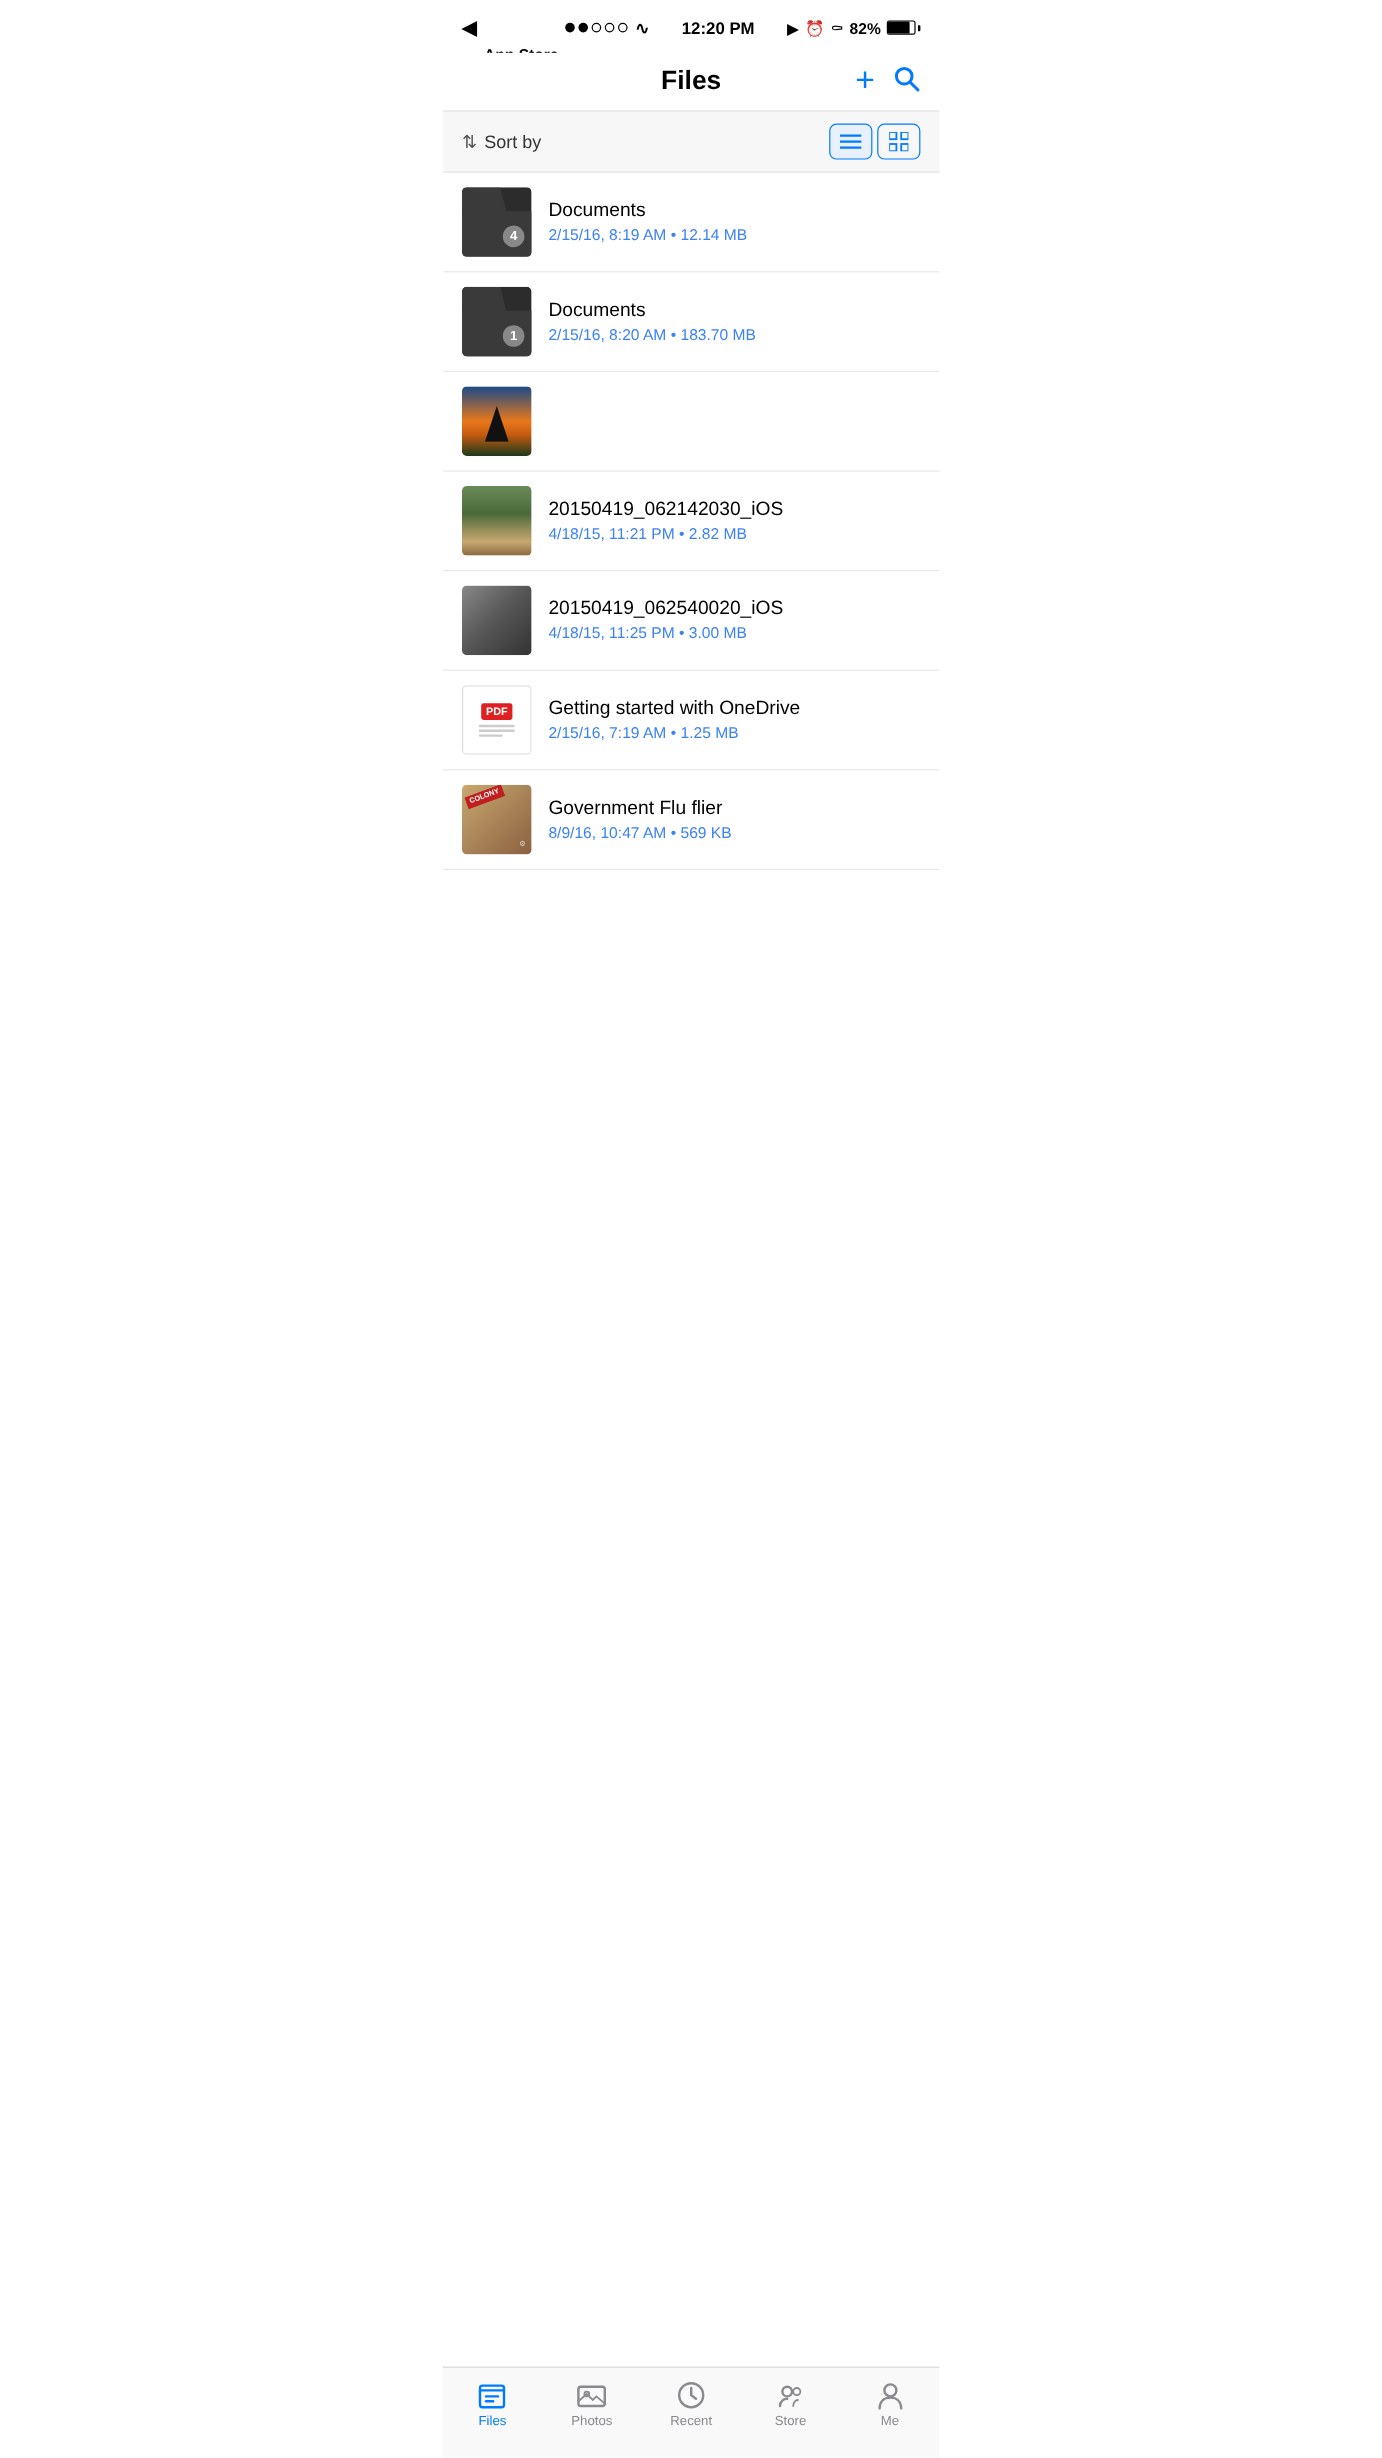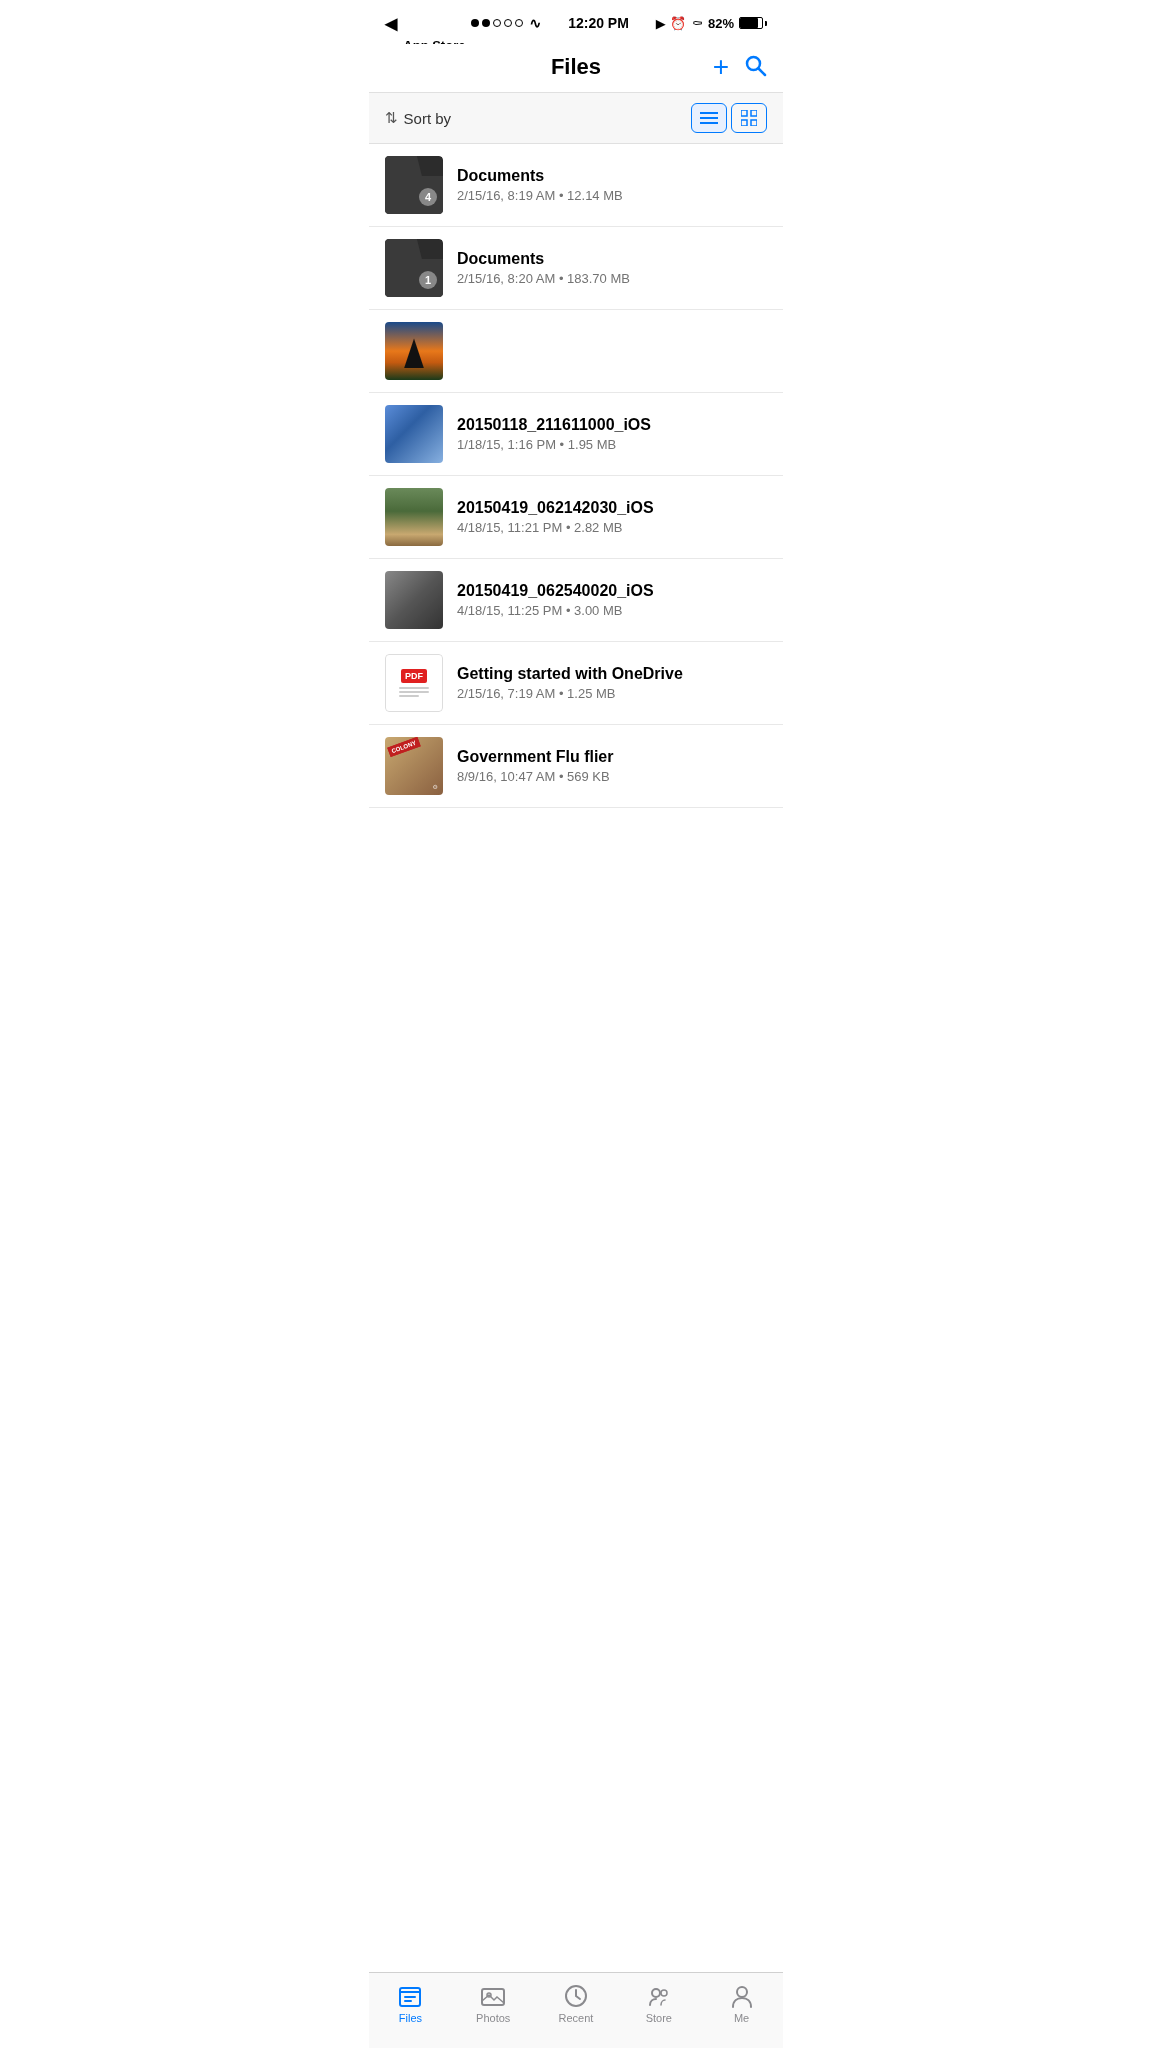--- a/index.html
+++ b/index.html
@@ -181,25 +181,25 @@
     .govt-stamp {
       position: absolute; top: 5px; left: 3px;
       background: #c02020; color: #fff;
       font-size: 6px; font-weight: 700;
       padding: 1px 2px; transform: rotate(-20deg);
       border: 1px solid #c02020;
     }
 
     .file-info { flex: 1; min-width: 0; }
     .file-name {
-      font-size: 16px; font-weight: 700; color: #000;
+      font-size: 16px; font-weight: 400; color: #000;
       white-space: nowrap; overflow: hidden; text-overflow: ellipsis;
       margin-bottom: 3px;
     }
-    .file-meta { font-size: 13px; color: #737373; }
+    .file-meta { font-size: 13px; color: #3b82f6; }
 
     
     .tab-bar {
       position: fixed; bottom: 0; left: 50%; transform: translateX(-50%);
       width: 414px;
       display: flex;
       background: rgba(249,249,249,0.95);
       border-top: 1px solid #d0d0d0;
       padding: 6px 0 20px;
     }
@@ -319,29 +319,20 @@
   </div>
 
   <div class="file-item">
     <div class="file-thumb">
       <div class="sunset-thumb">
         <div class="sunset-silhouette"></div>
       </div>
     </div>
   </div>
 
-  <div class="file-item">
-    <div class="file-thumb">
-      <div class="kid-thumb" style="background:linear-gradient(135deg,#5b8dd9 0%,#2e5fa3 40%,#87b0e0 100%);"></div>
-    </div>
-    <div class="file-info">
-      <div class="file-name">20150118_211611000_iOS</div>
-      <div class="file-meta">1/18/15, 1:16 PM • 1.95 MB</div>
-    </div>
-  </div>
 
 
   <div class="file-item">
     <div class="file-thumb">
       <div class="crowd-thumb"></div>
     </div>
     <div class="file-info">
       <div class="file-name">20150419_062142030_iOS</div>
       <div class="file-meta">4/18/15, 11:21 PM • 2.82 MB</div>
     </div>

